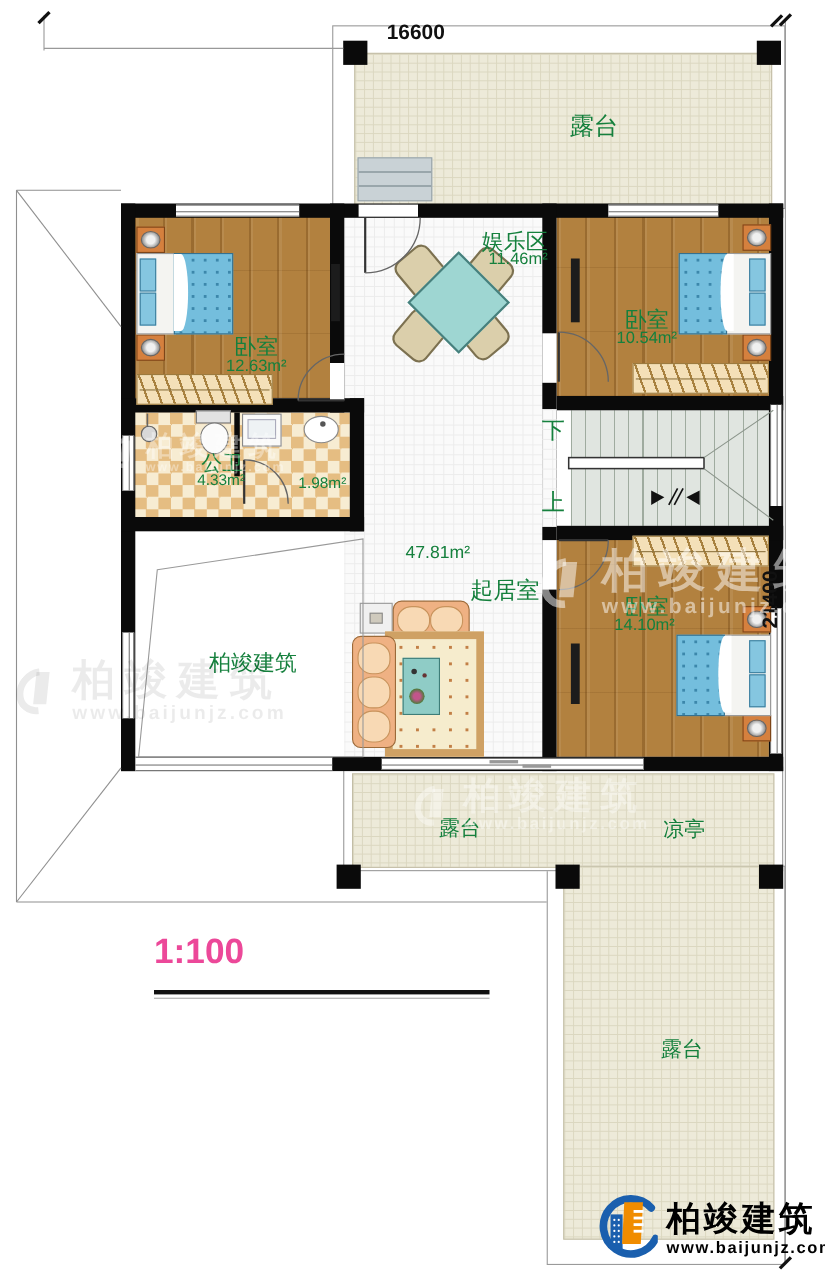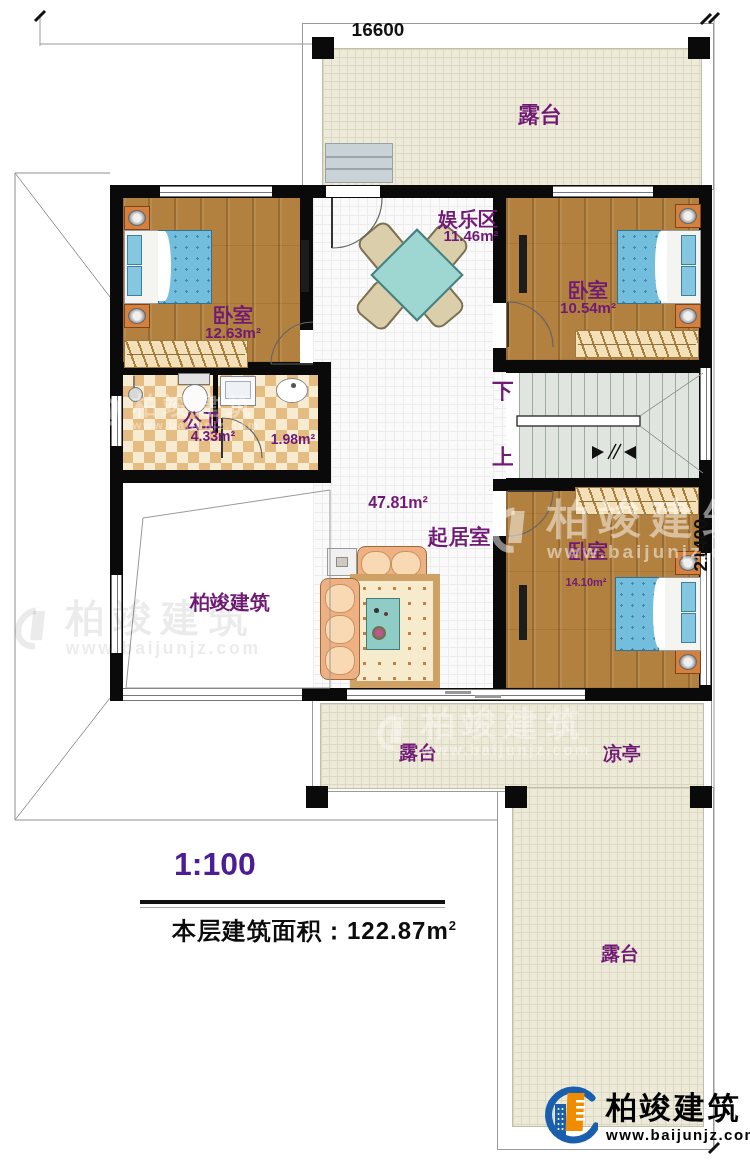--- a/index.html
+++ b/index.html
@@ -58,38 +58,38 @@
   .toilet-tank{position:absolute;background:#e2e2e2;border:1px solid #777;}
   .toilet-bowl{position:absolute;background:#fbfbfb;border:1px solid #777;border-radius:50%/46% 46% 54% 54%;}
   .sinkrect{position:absolute;background:#fafafa;border:1px solid #888;}
   .sinkrect::after{content:'';position:absolute;inset:4px 4px 6px 4px;background:#eef2f4;border:1px solid #aab;}
   .sinkround{position:absolute;background:#fff;border:1px solid #888;border-radius:50%;}
   .sinkround::after{content:'';position:absolute;left:45%;top:18%;width:5px;height:5px;border-radius:50%;background:#555;}
   .shower{position:absolute;background:#d8d8d8;border:1px solid #666;border-radius:50%;}
   .graybox{position:absolute;background:#c9d2d6;border:1px solid #98a3a8;
            background-image:linear-gradient(transparent 0 31%,#99a6ab 31% 36%,transparent 36% 64%,#99a6ab 64% 69%,transparent 69%);}
   
-  .lbl{position:absolute;font-weight:700;color:#701a75;transform:translateX(-50%);white-space:nowrap;}
+  .lbl{position:absolute;font-weight:400;color:#15803d;transform:translateX(-50%);white-space:nowrap;}
   .lbl.small{letter-spacing:0;}
   .dimlbl{position:absolute;font-weight:700;color:#111;white-space:nowrap;}
   
   .wm{position:absolute;display:flex;align-items:center;gap:8px;pointer-events:none;transform-origin:left top;}
   .wm.white{color:rgba(255,255,255,.5);}
   .wm.white2{color:rgba(255,255,255,.38);}
   .wm.gray{color:rgba(0,0,0,.08);}
   .wm-mark{position:relative;width:46px;height:56px;flex:0 0 auto;}
   .wm-mark::before{content:'';position:absolute;inset:4px 4px 4px 0;border:7px solid currentColor;border-radius:50%;
                    border-top-color:transparent;border-right-color:transparent;transform:rotate(40deg);}
   .wm-mark::after{content:'';position:absolute;left:17px;top:9px;width:13px;height:32px;background:currentColor;transform:skewX(-6deg);}
   .wm-brand{display:block;font-size:42px;font-weight:700;letter-spacing:10px;line-height:1.05;}
   .wm-url{display:block;font-size:19px;font-weight:700;letter-spacing:3px;}
   
   .tb-row1{position:absolute;left:138px;top:846px;display:flex;align-items:baseline;}
   .tb-title{font-size:41px;font-weight:900;letter-spacing:2px;color:#0c0c0c;}
-  .tb-scale{font-size:32px;font-weight:600;margin-left:36px;color:#4c1d95;}
+  .tb-scale{font-size:32px;font-weight:600;margin-left:2px;color:#ec4899;}
   .tb-underline{position:absolute;left:140px;top:900px;width:305px;height:4px;background:#111;}
   .tb-underline2{position:absolute;left:140px;top:907px;width:305px;height:1px;background:#aaa;}
   .tb-line{position:absolute;font-size:24px;font-weight:600;color:#0c0c0c;letter-spacing:1px;}
   .tb-line sup{font-size:13px;}
   
   .logo{position:absolute;display:flex;align-items:center;gap:8px;}
   .logo-brand{font-size:31px;font-weight:900;color:#000;letter-spacing:3px;line-height:1.1;}
   .logo-url{font-size:15px;font-weight:700;color:#000;letter-spacing:1.5px;margin-top:1px;}
   svg.overlay{position:absolute;left:0;top:0;pointer-events:none;}
 </style>
@@ -252,29 +252,29 @@
   </svg>
 
   <div class="lbl" style="left:540px;top:100px;font-size:22px">露台</div>
   <div class="lbl" style="left:233px;top:302px;font-size:20px">卧室</div>
   <div class="lbl small" style="left:233px;top:324px;font-size:15px">12.63m²</div>
   <div class="lbl" style="left:468px;top:206px;font-size:20px">娱乐区</div>
   <div class="lbl small" style="left:471px;top:227px;font-size:15px">11.46m²</div>
   <div class="lbl" style="left:588px;top:277px;font-size:20px">卧室</div>
   <div class="lbl small" style="left:588px;top:299px;font-size:15px">10.54m²</div>
   <div class="lbl" style="left:202px;top:408px;font-size:19px">公卫</div>
-  <div class="lbl small" style="left:213px;top:428px;font-size:14px">4.33m²</div>
+  <div class="lbl small" style="left:201px;top:428px;font-size:14px">4.33m²</div>
   <div class="lbl small" style="left:293px;top:431px;font-size:14px">1.98m²</div>
   <div class="lbl" style="left:503px;top:377px;font-size:21px">下</div>
   <div class="lbl" style="left:503px;top:443px;font-size:21px">上</div>
   <div class="lbl small" style="left:398px;top:494px;font-size:16px">47.81m²</div>
   <div class="lbl" style="left:459px;top:523px;font-size:21px">起居室</div>
   <div class="lbl" style="left:230px;top:589px;font-size:20px">柏竣建筑</div>
   <div class="lbl" style="left:588px;top:538px;font-size:20px">卧室</div>
-  <div class="lbl small" style="left:586px;top:576px;font-size:11px">14.10m²</div>
+  <div class="lbl small" style="left:586px;top:560px;font-size:15px">14.10m²</div>
   <div class="lbl" style="left:418px;top:740px;font-size:19px">露台</div>
   <div class="lbl" style="left:622px;top:741px;font-size:19px">凉亭</div>
   <div class="lbl" style="left:620px;top:941px;font-size:19px">露台</div>
 
   <div class="dimlbl" style="left:378px;top:19px;font-size:19px;transform:translateX(-50%)">16600</div>
   <div class="dimlbl" style="left:701px;top:545px;font-size:19px;transform:translate(-50%,-50%) rotate(-90deg)">21400</div>
 
   <div class="wm gray" style="left:16px;top:598px;transform:scale(.92)" able="false">
     <span class="wm-mark"></span>
     <span class="wm-text">
@@ -302,23 +302,20 @@
       <span class="wm-brand">柏竣建筑</span>
       <span class="wm-url">www.baijunjz.com</span>
     </span>
   </div>
 
   <div class="tb-row1">
     <span class="tb-scale">1:100</span>
   </div>
   <div class="tb-underline"></div>
   <div class="tb-underline2"></div>
-  <div class="tb-line" style="left:172px;top:915px">
-    <span>本层建筑面积：</span><span>122.87m</span><sup>2</sup>
-  </div>
 
   <div class="logo" style="left:540px;top:1084px">
     <svg width="58" height="66" viewBox="0 0 58 66">
       <path d="M52,14 A25,25 0 1 0 56,42" stroke="#1a5fae" stroke-width="7" fill="none" stroke-linecap="round"></path>
       <rect x="15" y="20" width="11" height="32" fill="#1a5fae"></rect>
       <g fill="#fff">
         <circle cx="18.5" cy="25" r="1"></circle>
           <circle cx="22.5" cy="25" r="1"></circle>
         <circle cx="18.5" cy="30" r="1"></circle>
           <circle cx="22.5" cy="30" r="1"></circle>

